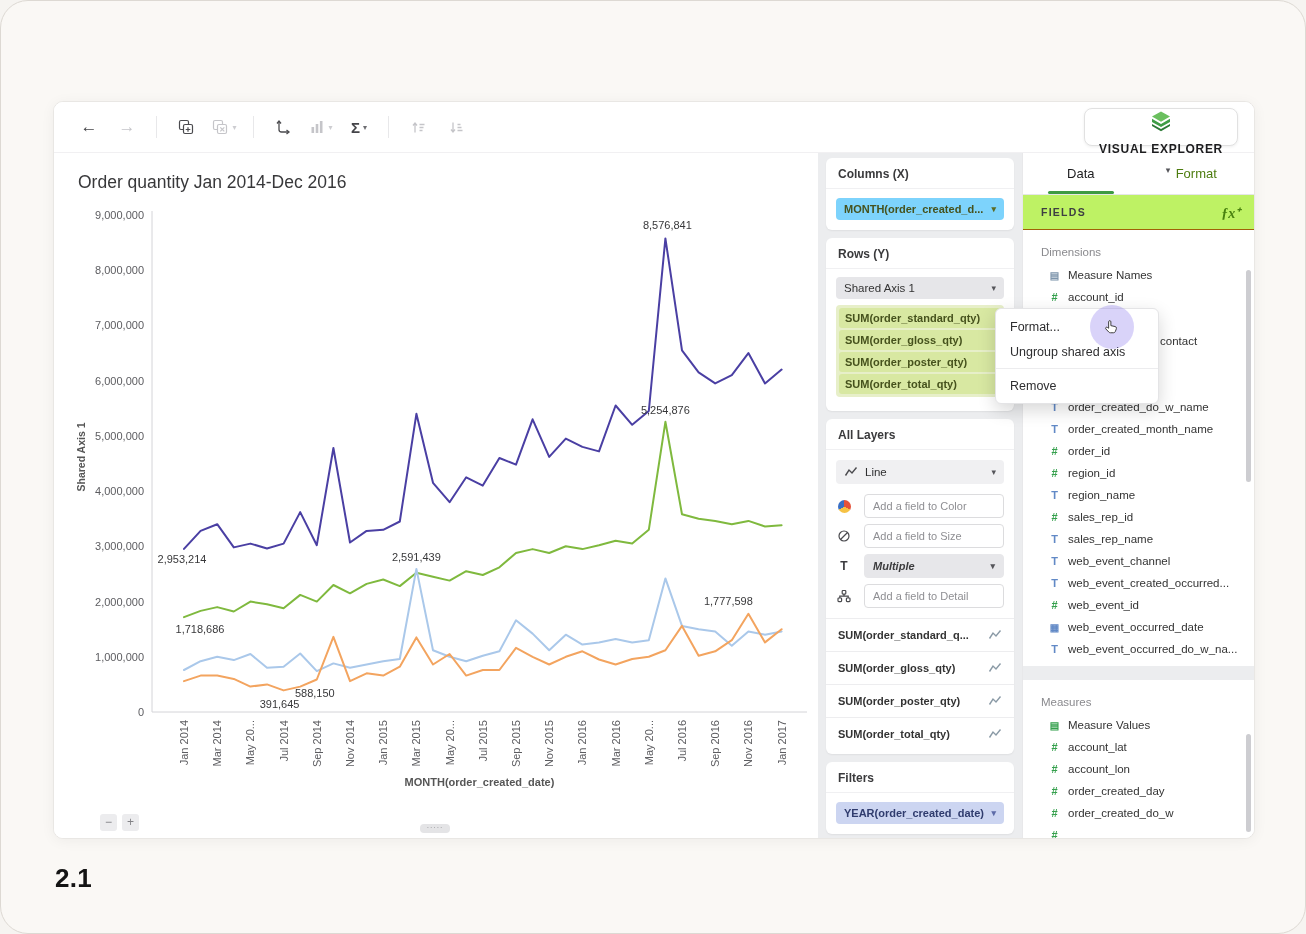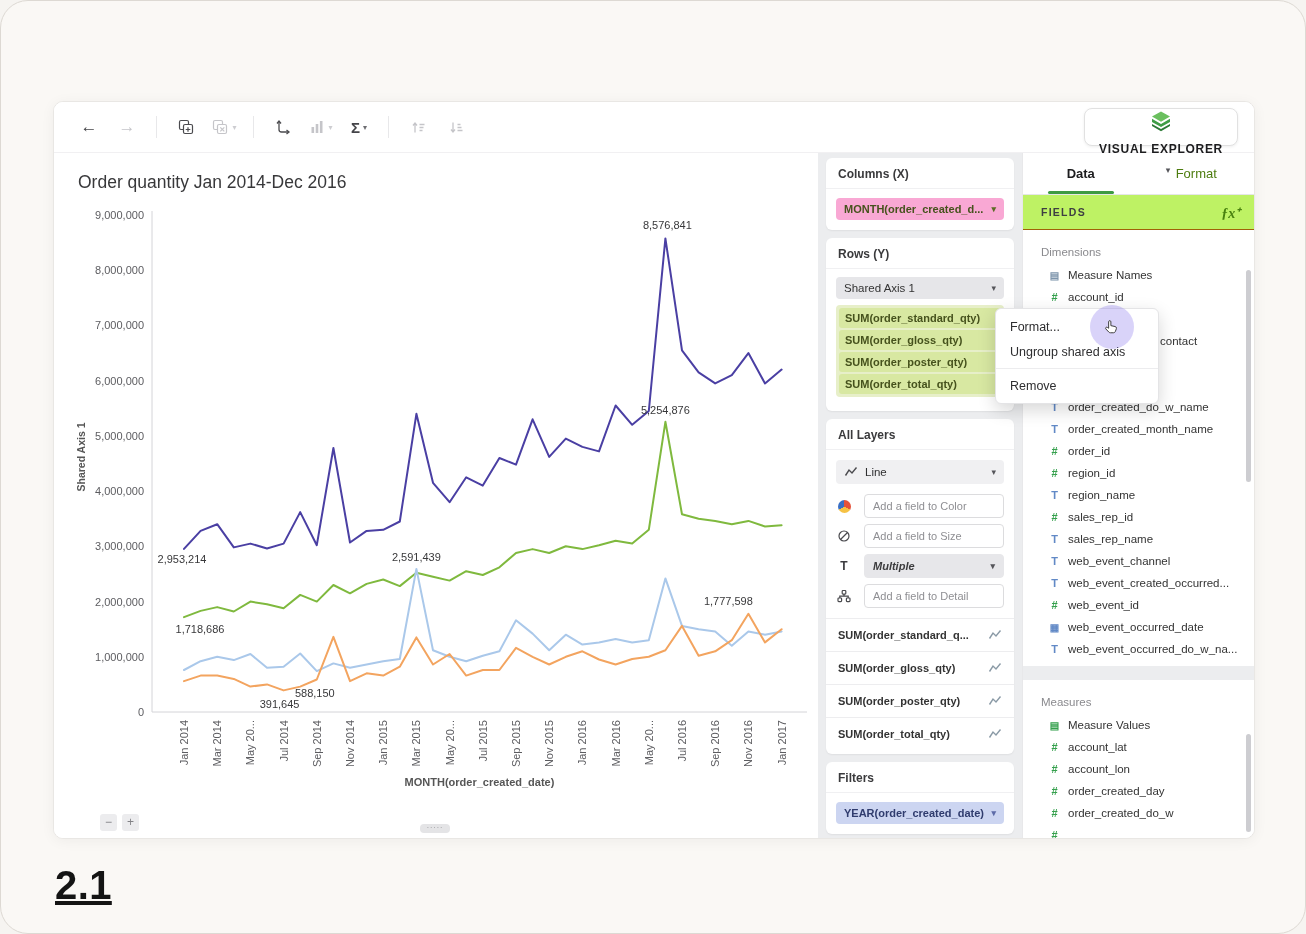--- a/index.html
+++ b/index.html
@@ -38,21 +38,21 @@
   .h-handle{position:absolute;left:366px;top:672px;width:30px;height:9px;background:#e4e4e6;border-radius:4px;
             color:#98989c;font-size:7px;line-height:8px;text-align:center;letter-spacing:1px;overflow:hidden;cursor:pointer;}
 
   
   .shelf-panel{position:absolute;left:764px;top:50px;width:204px;bottom:0;background:#ecedef;
                padding:6px 4px;box-sizing:border-box;overflow:hidden;}
   .card{background:#fff;border-radius:6px;box-shadow:0 1px 2px rgba(0,0,0,.06);margin:0 4px 8px 4px;padding-bottom:4px;}
   .card-h{padding:9px 12px 7px;font-size:12px;font-weight:bold;color:#3a3a3c;border-bottom:1px solid #f0f0f2;}
   .pill{margin:9px 10px 6px;height:22px;display:flex;align-items:center;border-radius:4px;
         padding:0 8px;font-size:11px;font-weight:bold;cursor:pointer;}
-  .pill.green{background:#f9a8d4;color:#46521d;}
+  .pill.green{background:#7dd3fc;color:#46521d;}
   .pill.green .pill-caret{color:#5c6b24;}
   .pill.blue{background:#ccd5f1;color:#303c6e;}
   .pill.blue .pill-caret{color:#5d6ba8;}
   .pill-caret{margin-left:auto;font-size:9px;}
   .shelf-select{margin:8px 10px 6px;height:22px;background:#e6e6e9;border-radius:4px;display:flex;align-items:center;
                 padding:0 8px;font-size:11.5px;color:#333;cursor:pointer;}
   .shelf-select .sel-caret{margin-left:auto;font-size:9px;color:#55555a;}
   .rows-pills{margin:2px 10px 10px;background:#e7efc9;padding:3px;border-radius:4px;display:flex;flex-direction:column;gap:2px;}
   .g-pill{height:20px;background:#d8e8a2;border-radius:3px;display:flex;align-items:center;padding:0 6px;
           font-size:11px;font-weight:bold;color:#46521d;cursor:pointer;white-space:nowrap;}
@@ -78,21 +78,21 @@
         box-shadow:0 6px 18px rgba(0,0,0,.16);padding:5px 0;z-index:60;box-sizing:border-box;}
   .menu-item{height:25px;display:flex;align-items:center;padding:0 14px;font-size:12.5px;color:#2e2e30;cursor:pointer;}
   .menu-div{height:1px;background:#ececee;margin:4px 0;}
   .cursor-blob{position:absolute;left:1036px;top:203px;width:44px;height:44px;border-radius:50%;
                background:rgba(130,110,235,.30);z-index:61;display:flex;align-items:center;justify-content:center;pointer-events:none;}
 
   
   .fields-panel{position:absolute;left:968px;top:50px;right:0;bottom:0;background:#fff;border-left:1px solid #e8e8ea;overflow:hidden;}
   .tabs{height:42px;display:flex;border-bottom:1px solid #e6e6e8;}
   .tab{flex:1;display:flex;align-items:center;justify-content:center;font-size:13px;color:#4d7c0f;cursor:pointer;position:relative;}
-  .tab.active{color:#1c1c1e;font-weight:bold;}
+  .tab.active{color:#1c1c1e;font-weight:normal;}
   .tab.active::after{content:"";position:absolute;bottom:0;left:50%;transform:translateX(-50%);
                      width:66px;height:3px;background:#3d9a43;border-radius:2px;}
   .fields-head{height:34px;background:#bef264;display:flex;align-items:center;justify-content:space-between;
                padding:0 14px 0 18px;border-bottom:1px solid #a16207;}
   .fields-title{font-size:10.5px;font-weight:bold;letter-spacing:.12em;color:#3e3e42;}
   .fx{font-size:14px;color:#49810f;font-style:italic;font-family:"Liberation Serif",serif;font-weight:bold;cursor:pointer;}
   .sec-label{padding:16px 0 6px 18px;font-size:11.5px;color:#8a8a8e;}
   .f-row{height:22px;display:flex;align-items:center;padding-left:24px;cursor:pointer;white-space:nowrap;}
   .f-ic{width:15px;flex:none;font-size:11px;font-weight:bold;margin-right:6px;text-align:center;}
   .f-ic[data-kind="hash"]{color:#35a04d;}
@@ -100,21 +100,21 @@
   .f-ic[data-kind="date"]{color:#6189c6;font-size:10px;}
   .f-ic[data-kind="layers"]{color:#7d94ab;font-size:10px;}
   .f-ic[data-kind="layers-green"]{color:#35a04d;font-size:10px;}
   .f-label{font-size:11.5px;color:#333;}
   .f-label[data-offset="y"]{padding-left:92px;}
   .panel-gap{height:14px;background:#ecedef;margin-top:6px;}
   .sb-thumb{position:absolute;right:3px;width:5px;border-radius:3px;background:#cdcdd1;cursor:pointer;}
   .sb-1{top:118px;height:212px;}
   .sb-2{top:582px;height:98px;}
 
-  .version{position:absolute;left:54px;top:862px;font-size:40px;font-weight:bold;color:#141414;letter-spacing:.01em;text-decoration:underline;}
+  .version{position:absolute;left:54px;top:862px;font-size:26px;font-weight:bold;color:#141414;letter-spacing:.01em;}
 </style>
 </head>
 <body>
 
 <div class="stage">
   <div class="app">
 
     <div class="toolbar">
       <span class="tb-i">←</span>
       <span class="tb-i dis">→</span>

